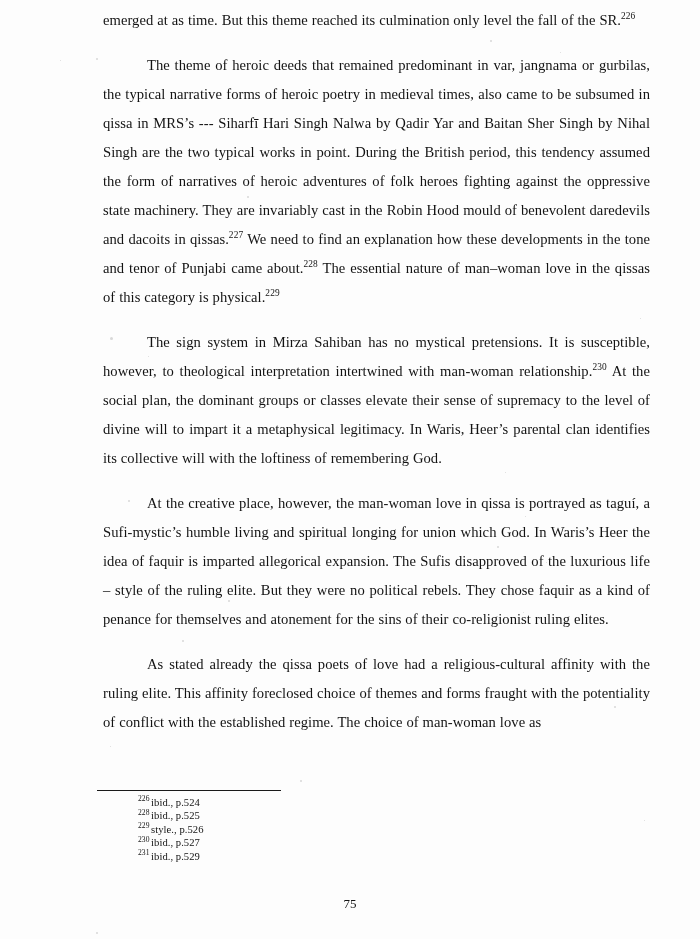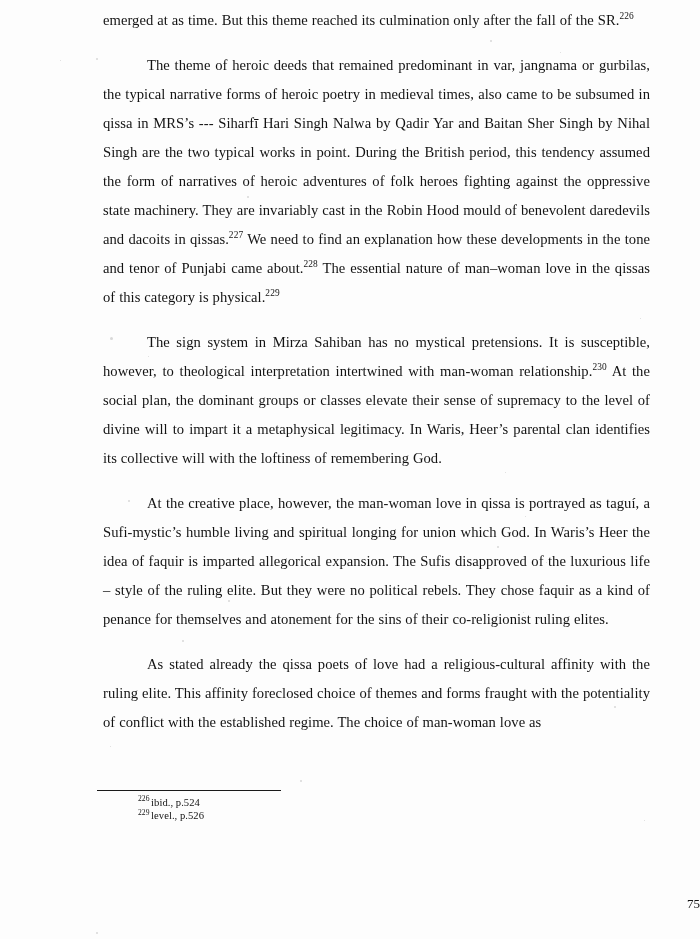--- a/index.html
+++ b/index.html
@@ -100,51 +100,54 @@
     line-height: 0;
     margin-right: 1.5px;
   }
 
   
   .page-number {
     position: absolute;
     left: 0;
     top: 896px;
     width: 700px;
-    text-align: right;
+    text-align: center;
     font-size: 13px;
     color: #131313;
   }
 
   
   .speck {
     position: absolute;
     background: #b9b9b9;
     border-radius: 50%;
     pointer-events: none;
   }
 </style>
 </head>
 <body>
 
 <div class="page">
 
   <div class="body-block">
-      <p class="para first"><span>emerged at as time. But this theme reached its culmination only after the fall of the SR.</span><sup class="fn">226</sup></p>
+      <p class="para first"><span>emerged at as time. But this theme reached its culmination only level the fall of the SR.</span><sup class="fn">226</sup></p>
       <p class="para indent"><span>The theme of heroic deeds that remained predominant in var, jangnama or gurbilas, the typical narrative forms of heroic poetry in medieval times, also came to be subsumed in qissa in MRS’s  --- Siharfī Hari Singh Nalwa by Qadir Yar and Baitan Sher Singh by Nihal Singh are the two typical works in point. During the British period, this tendency assumed the form of narratives of heroic adventures of folk heroes fighting against the oppressive state machinery. They are invariably cast in the Robin Hood mould of benevolent daredevils and dacoits in qissas.</span><sup class="fn">227</sup><span> We need to find an explanation how these developments in the tone and tenor of Punjabi came about.</span><sup class="fn">228</sup><span> The essential nature of man–woman love in the qissas of this category is physical.</span><sup class="fn">229</sup></p>
       <p class="para indent"><span>The sign system in Mirza Sahiban has no mystical pretensions. It is susceptible, however, to theological interpretation intertwined with man-woman relationship.</span><sup class="fn">230</sup><span> At the social plan, the dominant groups or classes elevate their sense of supremacy to the level of divine will to impart it a metaphysical legitimacy. In Waris, Heer’s parental clan identifies its collective will with the loftiness of remembering God.</span></p>
       <p class="para indent"><span>At the creative place, however, the man-woman love in qissa is portrayed as taguí, a Sufi-mystic’s humble living and spiritual longing for union which God. In Waris’s Heer the idea of faquir is imparted allegorical expansion. The Sufis disapproved of the luxurious life – style of the ruling elite. But they were no political rebels. They chose faquir as a kind of penance for themselves and atonement for the sins of their co-religionist ruling elites.</span></p>
       <p class="para indent"><span>As stated already the qissa poets of love had a religious-cultural affinity with the ruling elite. This affinity foreclosed choice of themes and forms fraught with the potentiality of conflict with the established regime. The choice of man-woman love as</span></p>
     </div>
 
   <div class="footnote-area">
     <div class="footnote-rule"></div>
     <ul class="footnote-list">
         <li class="footnote-item"><sup>226</sup><span>ibid., p.524</span></li>
-        <li class="footnote-item"><sup>229</sup><span>level., p.526</span></li>
+        <li class="footnote-item"><sup>228</sup><span>ibid., p.525</span></li>
+        <li class="footnote-item"><sup>229</sup><span>style., p.526</span></li>
+        <li class="footnote-item"><sup>230</sup><span>ibid., p.527</span></li>
+        <li class="footnote-item"><sup>231</sup><span>ibid., p.529</span></li>
       </ul>
   </div>
 
   <div class="page-number">75</div>
 
 <div class="speck" style="left: 490px; top: 40px; width: 2px; height: 2px; opacity: 0.55;"></div>
     <div class="speck" style="left: 560px; top: 52px; width: 1px; height: 1px; opacity: 0.55;"></div>
     <div class="speck" style="left: 96px; top: 58px; width: 2px; height: 2px; opacity: 0.55;"></div>
     <div class="speck" style="left: 300px; top: 120px; width: 1px; height: 1px; opacity: 0.55;"></div>
     <div class="speck" style="left: 247px; top: 196px; width: 2px; height: 2px; opacity: 0.55;"></div>

